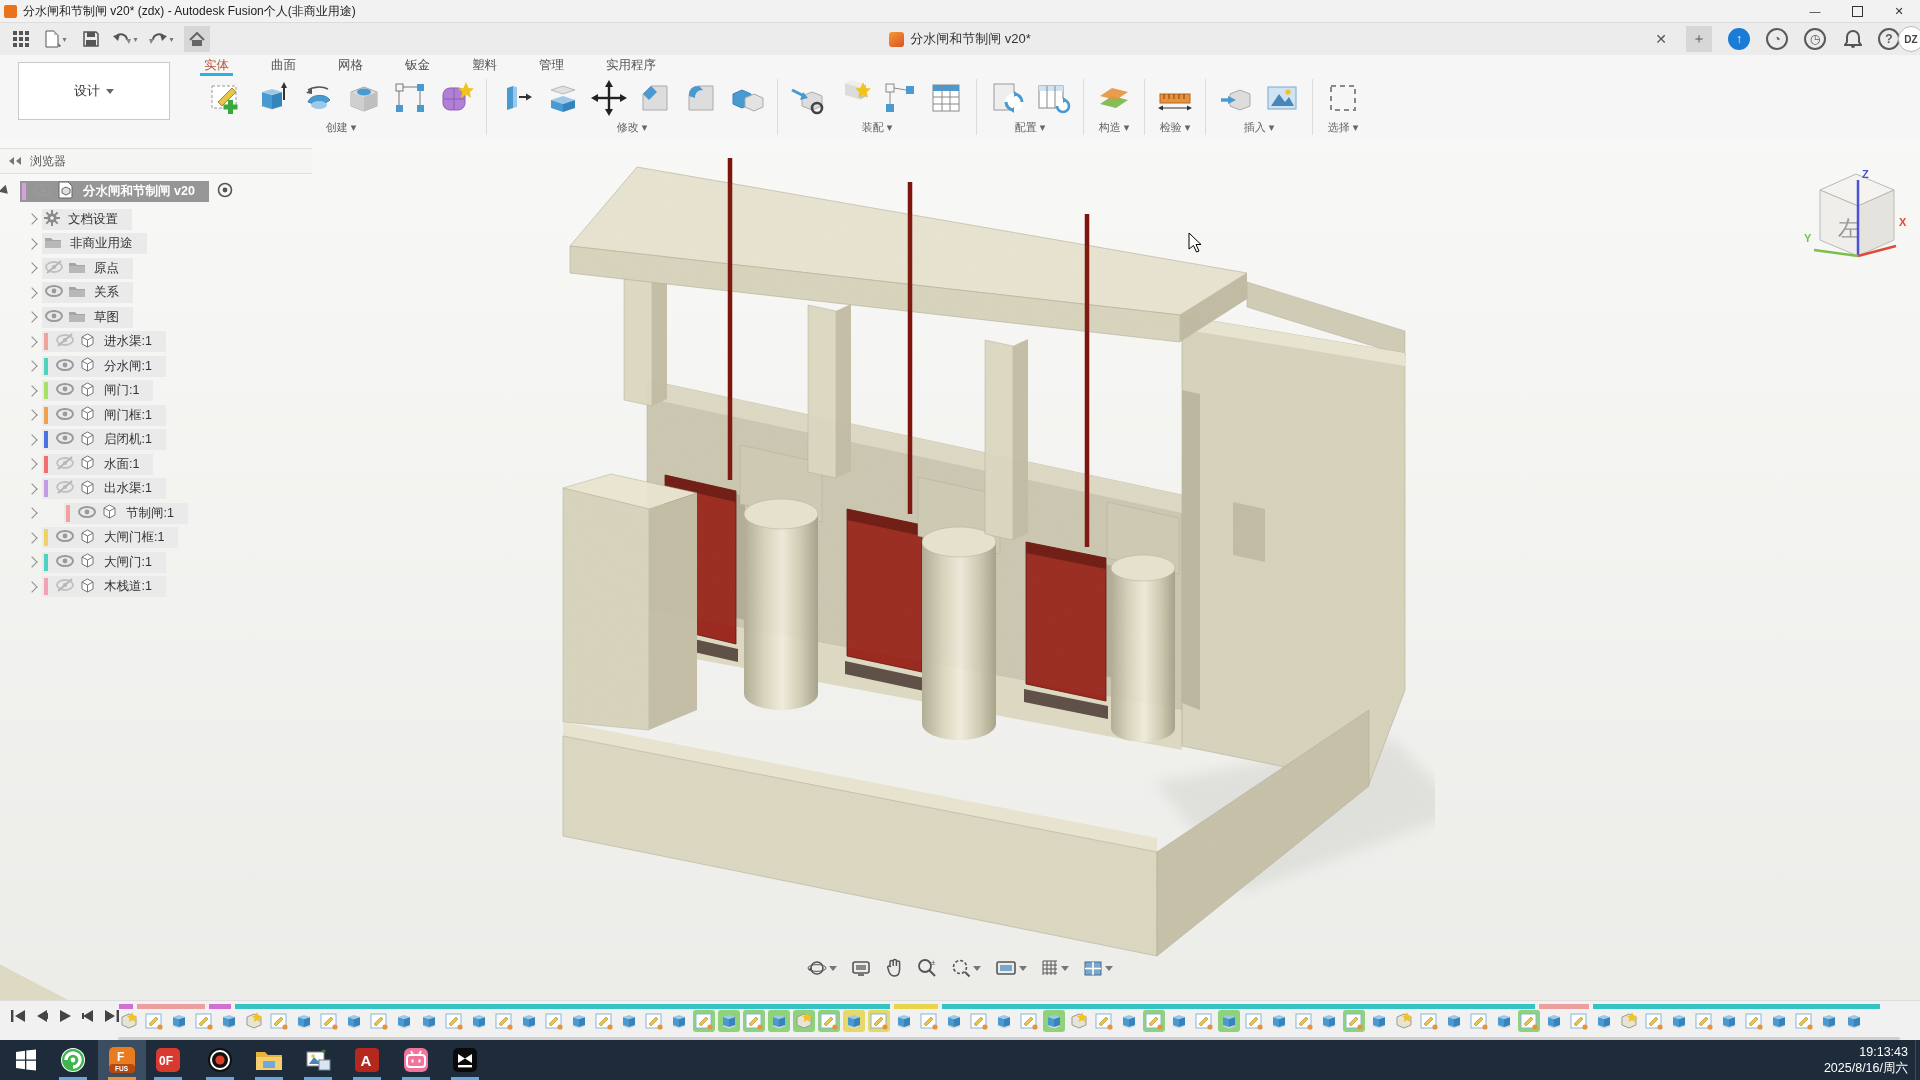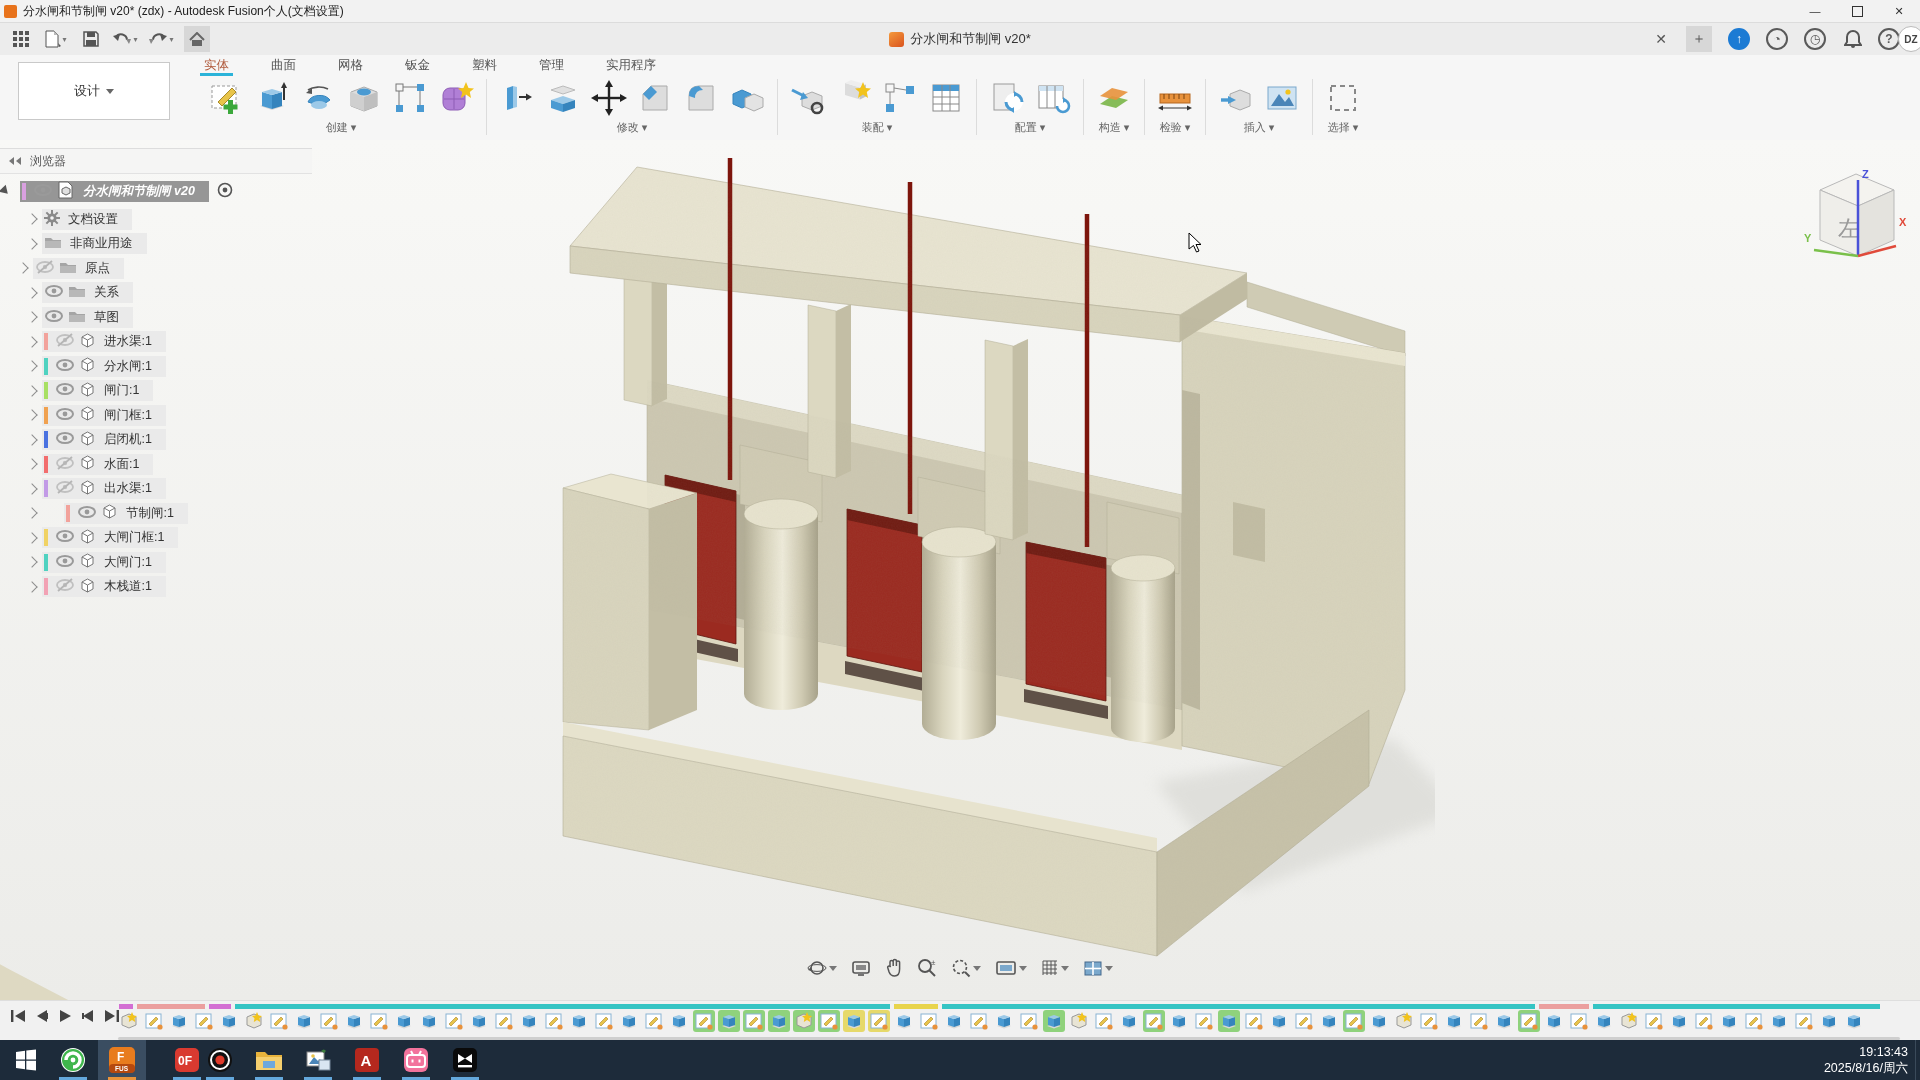--- a/index.html
+++ b/index.html
@@ -39,21 +39,21 @@
   #viewport{position:absolute;left:0;top:140px;width:1920px;height:860px;
     background:linear-gradient(#f8f8f6,#ecece9);overflow:hidden;}
   #caption{position:absolute;left:0;right:0;top:772px;text-align:center;
     font-size:46px;font-weight:bold;color:#2222cc;letter-spacing:3px;}
   
   #browser{position:absolute;left:0;top:8px;width:312px;}
   #bheader{height:24px;display:flex;align-items:center;font-size:12px;color:#555;
     background:rgba(244,244,244,.9);border-top:1px solid #ddd;border-bottom:1px solid #e2e2e2;padding-left:8px;gap:8px;}
   .trow{position:absolute;height:22px;display:flex;align-items:center;font-size:12.5px;color:#333;}
   .pill{display:flex;align-items:center;background:#eaeaea;height:21px;padding:0 10px 0 2px;gap:4px;}
-  .pill.rootsel{background:#969696;color:#fff;font-weight:bold;font-style:italic;}
+  .pill.rootsel{background:#969696;color:#fff;font-weight:bold;}
   .tri{width:0;height:0;border-top:5px solid transparent;border-bottom:5px solid transparent;border-left:7px solid transparent;
     border-left-color:transparent;margin-right:4px;}
   .tri.closed{border-left:7px solid #8d8d8d;background:transparent;border-left-color:transparent;
     width:7px;height:7px;border:1px solid #8d8d8d;border-top:none;border-right:none;transform:rotate(-135deg);margin:0 6px 0 2px;}
   .tri.open{width:0;height:0;border:none;border-left:8px solid #555;border-top:5px solid transparent;border-bottom:5px solid transparent;transform:rotate(45deg);margin:0 5px 0 1px;}
   .cbar{width:4px;height:17px;margin-right:3px;}
   
   #navbar{position:absolute;left:0;right:0;top:818px;display:flex;justify-content:center;gap:14px;align-items:center;}
   .nav-ic{display:flex;align-items:center;gap:2px;color:#555;}
   .dd{width:0;height:0;border-left:4px solid transparent;border-right:4px solid transparent;border-top:5px solid #666;}
@@ -80,21 +80,21 @@
   .tcell.active{background:#3a4d61;}
   .tind{position:absolute;bottom:0;left:10px;width:28px;height:3px;}
   #clock{position:absolute;right:12px;top:4px;text-align:right;color:#fff;font-size:12.5px;line-height:16px;}
   #showdesk{position:absolute;right:0;top:0;width:4px;height:40px;border-left:1px solid #3a4a5a;}
 </style>
 </head>
 <body>
 
 <div id="titlebar">
   <span class="appico"></span>
-  <span>分水闸和节制闸 v20* (zdx) - Autodesk Fusion个人(文档设置)</span>
+  <span>分水闸和节制闸 v20* (zdx) - Autodesk Fusion个人(非商业用途)</span>
   <div id="wincontrols">
     <span class="wc">—</span>
     <span class="wc">
         <span class="box"></span>
       </span>
     <span class="wc">✕</span>
   </div>
 </div>
 
 <div id="qatbar">
@@ -591,21 +591,21 @@
         <div class="trow" style="top: 84.5px; left: 26px;">
           <span class="tri closed"></span>
           <div class="pill">
             <span><svg width="18" height="14" viewBox="0 0 18 14">
                 <path d="M1,3 h6 l2,2 h8 v8 h-16 Z" fill="#a5a5a5"></path>
                 <rect x="1" y="6" width="16" height="7" fill="#b8b8b8"></rect>
               </svg></span>
             <span style="padding:0 4px">非商业用途</span>
           </div>
         </div>
-        <div class="trow" style="top: 109px; left: 17px;">
+        <div class="trow" style="top: 109px; left: 26px;">
           <span class="tri closed"></span>
           <div class="pill">
             <span><svg width="20" height="14" viewBox="0 0 20 14">
                 <ellipse cx="10" cy="7" rx="8" ry="5" fill="none" stroke="#c0c0c0" stroke-width="1.8"></ellipse>
                 <circle cx="10" cy="7" r="2.2" fill="#c0c0c0"></circle>
                 <line x1="3" y1="13" x2="17" y2="1" stroke="#b5b5b5" stroke-width="1.8"></line>
               </svg></span>
             <span><svg width="18" height="14" viewBox="0 0 18 14">
                 <path d="M1,3 h6 l2,2 h8 v8 h-16 Z" fill="#a5a5a5"></path>
                 <rect x="1" y="6" width="16" height="7" fill="#b8b8b8"></rect>
@@ -1490,21 +1490,21 @@
       </div>
       <div class="tcell active" style="left: 98px;">
         <svg width="26" height="26" viewBox="0 0 26 26">
           <rect x="0" y="0" width="26" height="26" rx="5" fill="#e87c1e"></rect>
           <rect x="0" y="17" width="26" height="9" rx="4" fill="#b5490f"></rect>
           <text x="8" y="14" font-size="12" font-weight="bold" fill="#fff">F</text>
           <text x="6" y="24" font-size="6.5" font-weight="bold" fill="#fff">FUS</text>
         </svg>
         <div class="tind" style="background: rgb(232, 147, 58);"></div>
       </div>
-      <div class="tcell" style="left: 163px; text-align: center;">
+      <div class="tcell" style="left: 144px; text-align: center;">
         <svg width="26" height="26" viewBox="0 0 26 26">
           <rect x="1" y="1" width="24" height="24" rx="5" fill="#d93a30"></rect>
           <text x="4" y="18" font-size="12" font-weight="bold" fill="#fff">0F</text>
         </svg>
         <div class="tind" style="background: rgb(100, 168, 220);"></div>
       </div>
       <div class="tcell" style="left: 196px;">
         <svg width="26" height="26" viewBox="0 0 26 26">
           <circle cx="13" cy="13" r="12" fill="#111"></circle>
           <circle cx="13" cy="13" r="9" fill="none" stroke="#fff" stroke-width="2"></circle>

